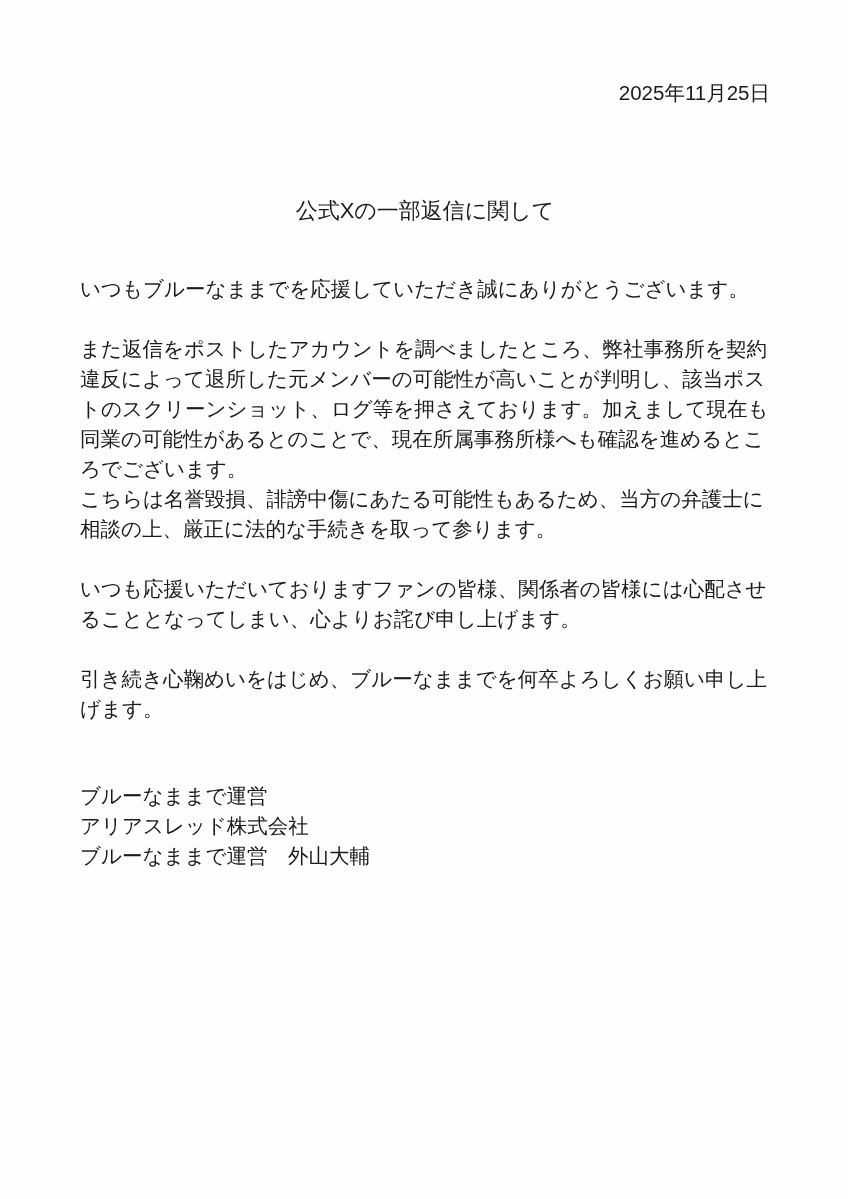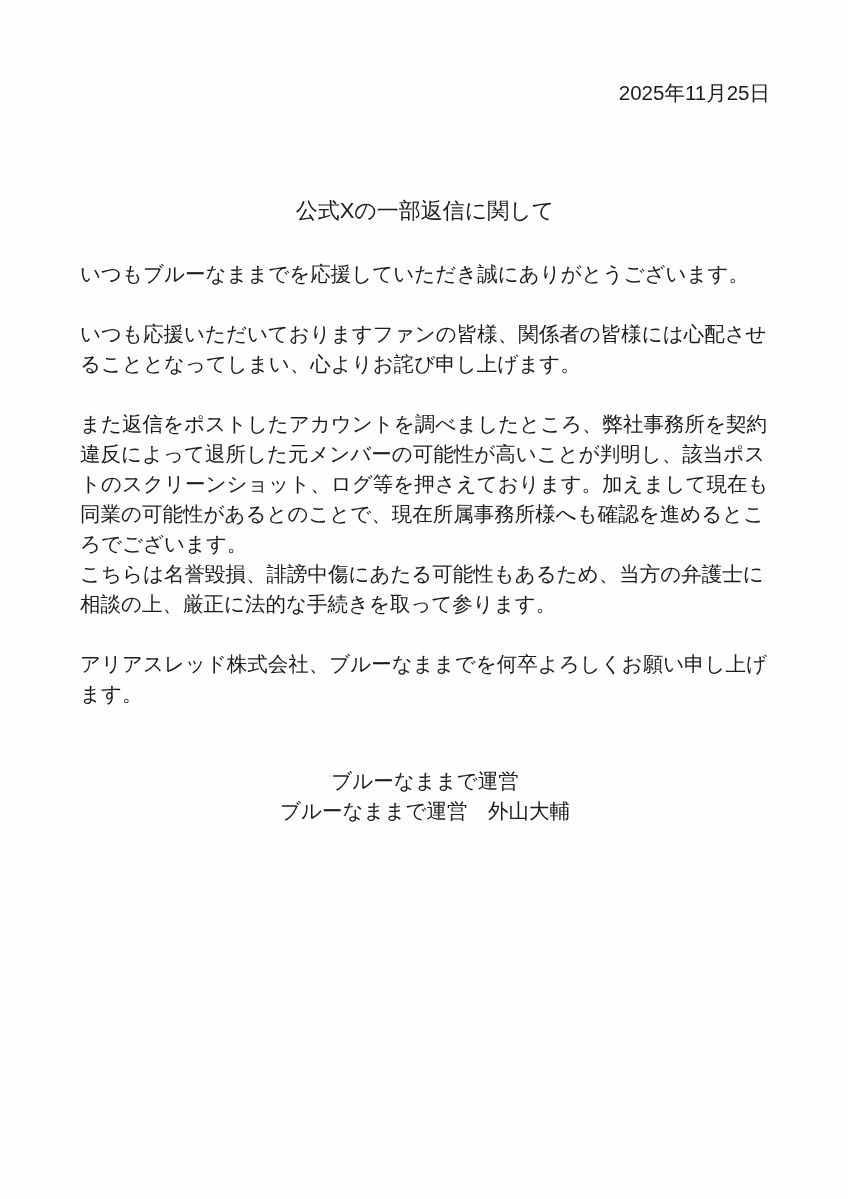--- a/index.html
+++ b/index.html
@@ -24,48 +24,49 @@
     text-align: right;
   }
   .title {
     margin: 88px 0 0 0;
     text-align: center;
     font-size: 22px;
     font-weight: 400;
     line-height: 30px;
   }
   .body {
-    margin-top: 33px;
+    margin-top: 48px;
   }
   .body p {
     margin: 0 0 30px 0;
     white-space: pre-wrap;
     text-align: left;
   }
   .signature {
     margin-top: 57px;
-    text-align: center;
+    text-align: left;
   }
   .signature div {
     line-height: 30px;
   }
 </style>
 </head>
 <body>
 
 <div class="page">
   <div class="date">2025年11月25日</div>
 
   <h1 class="title">公式Xの一部返信に関して</h1>
 
   <div class="body">
     <p>いつもブルーなままでを応援していただき誠にありがとうございます。</p>
-    <p>いつも応援いただいておりますファンの皆様、関係者の皆様には心配させることとなってしまい、心よりお詫び申し上げます。</p>
     <p>また返信をポストしたアカウントを調べましたところ、弊社事務所を契約違反によって退所した元メンバーの可能性が高いことが判明し、該当ポストのスクリーンショット、ログ等を押さえております。加えまして現在も同業の可能性があるとのことで、現在所属事務所様へも確認を進めるところでございます。
 こちらは名誉毀損、誹謗中傷にあたる可能性もあるため、当方の弁護士に相談の上、厳正に法的な手続きを取って参ります。</p>
-    <p>アリアスレッド株式会社、ブルーなままでを何卒よろしくお願い申し上げます。</p>
+    <p>いつも応援いただいておりますファンの皆様、関係者の皆様には心配させることとなってしまい、心よりお詫び申し上げます。</p>
+    <p>引き続き心鞠めいをはじめ、ブルーなままでを何卒よろしくお願い申し上げます。</p>
   </div>
 
   <div class="signature">
     <div>ブルーなままで運営</div>
+    <div>アリアスレッド株式会社</div>
     <div>ブルーなままで運営　外山大輔</div>
   </div>
 </div>
 
 </body></html>

